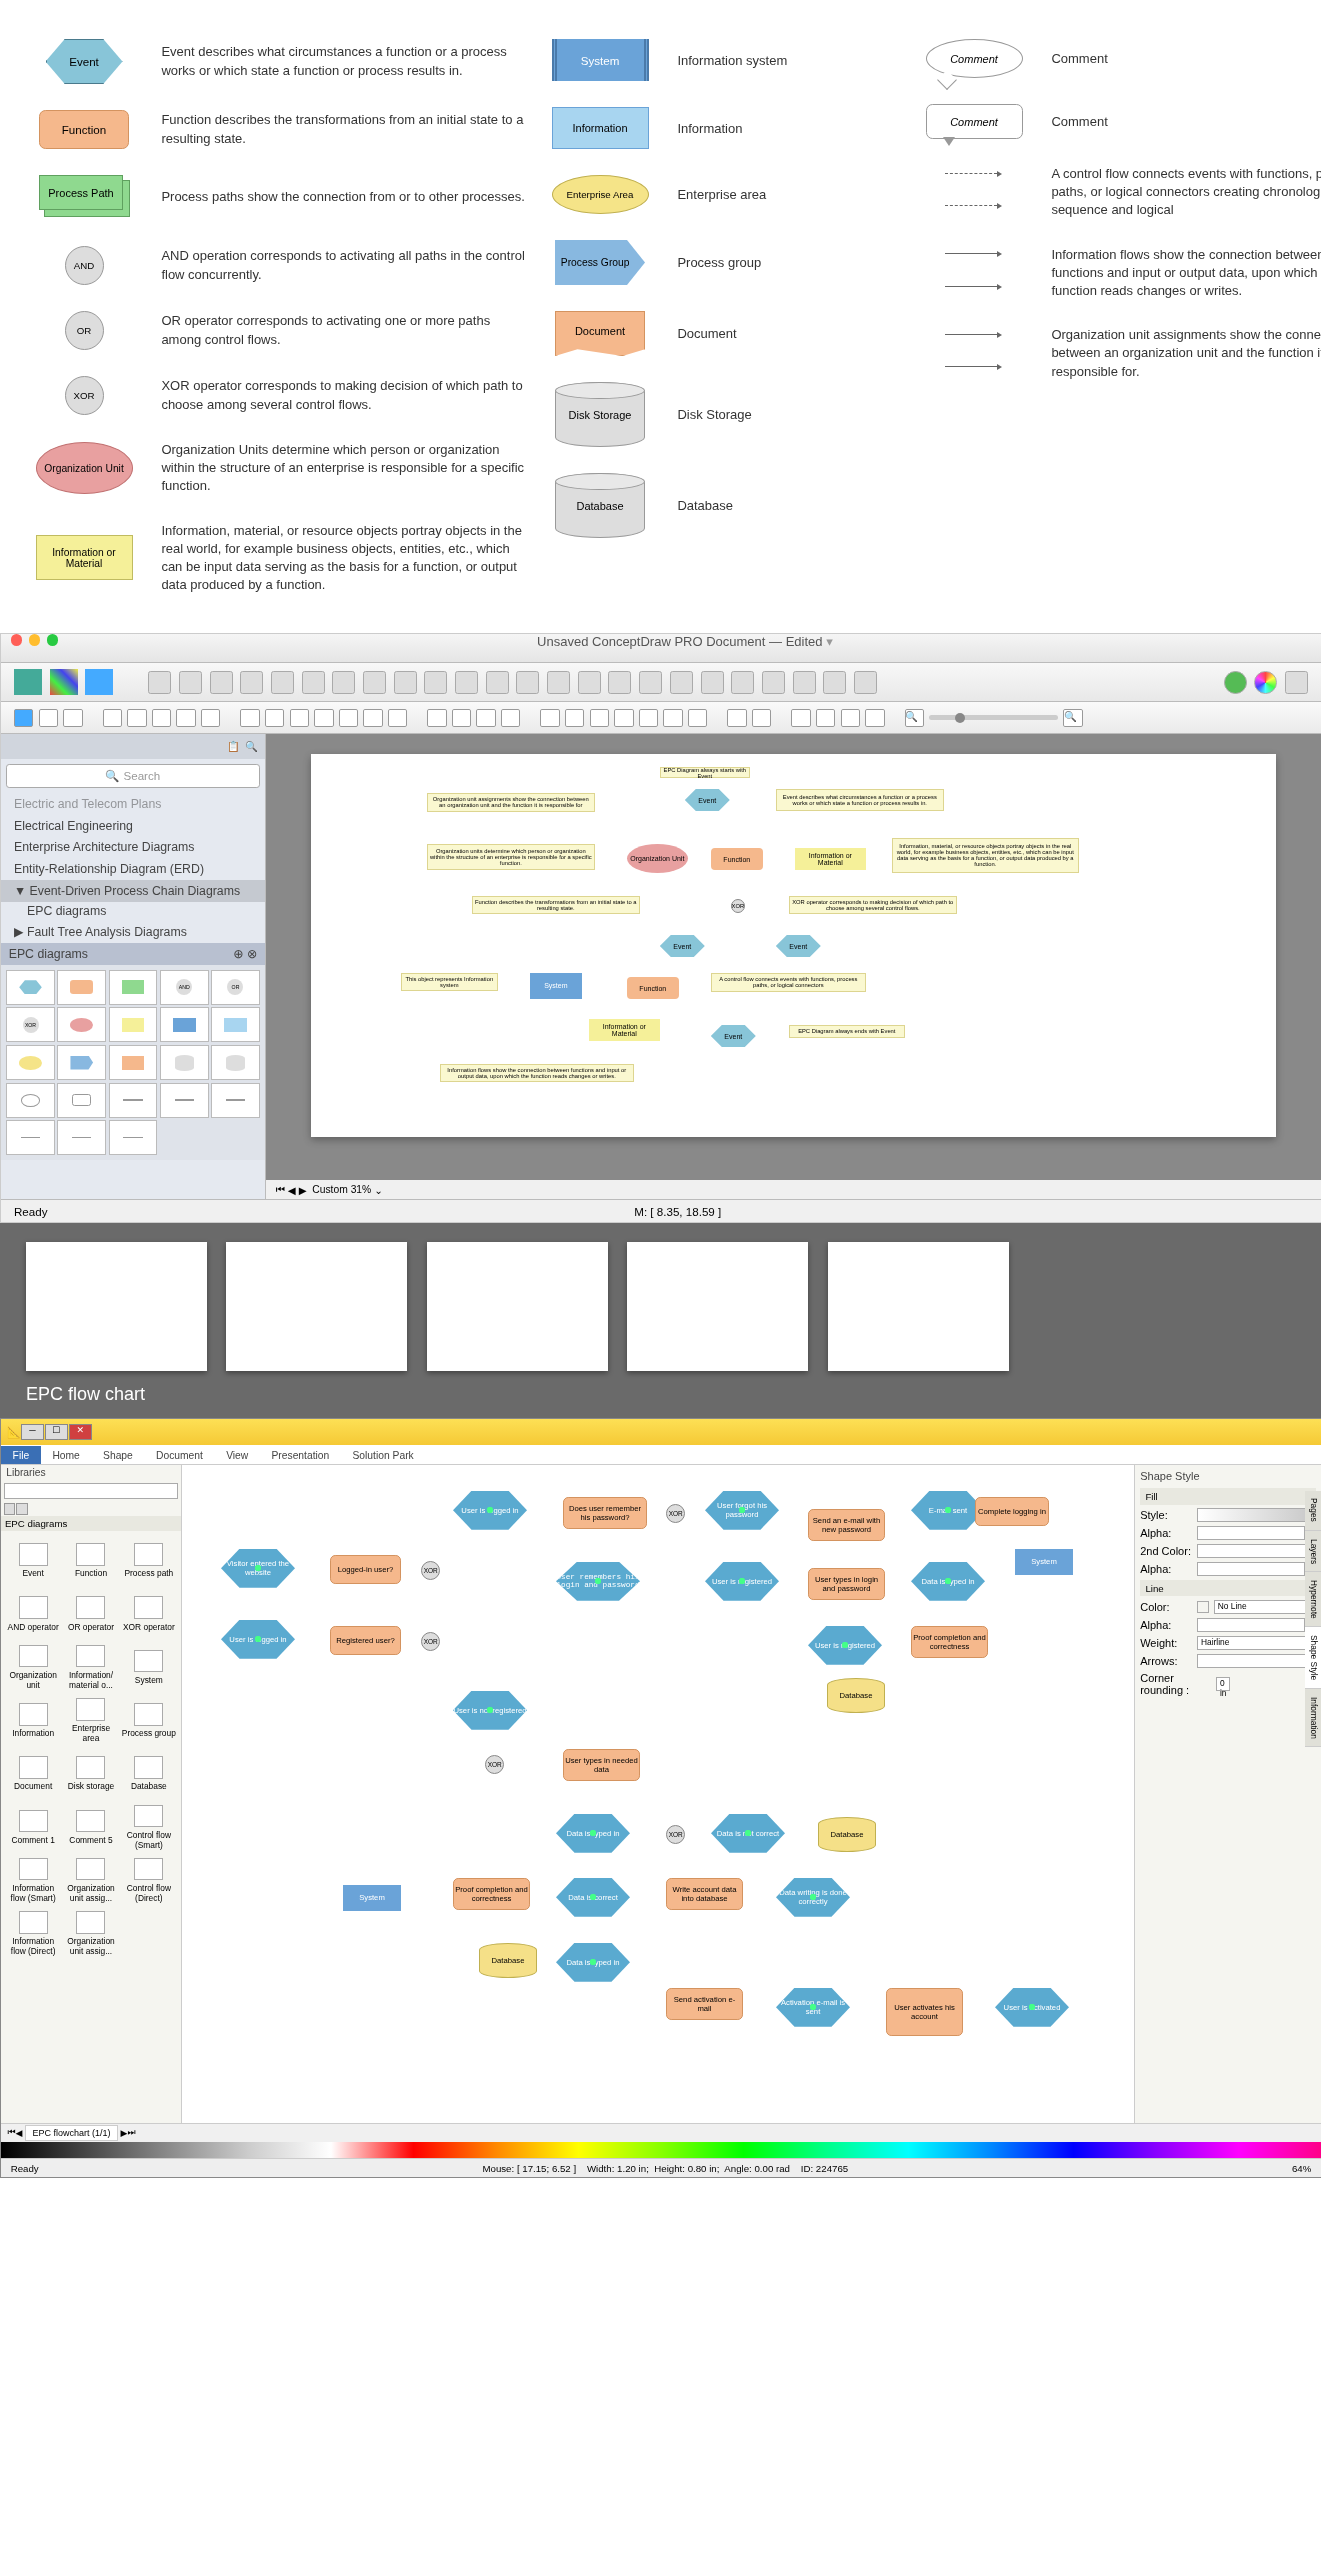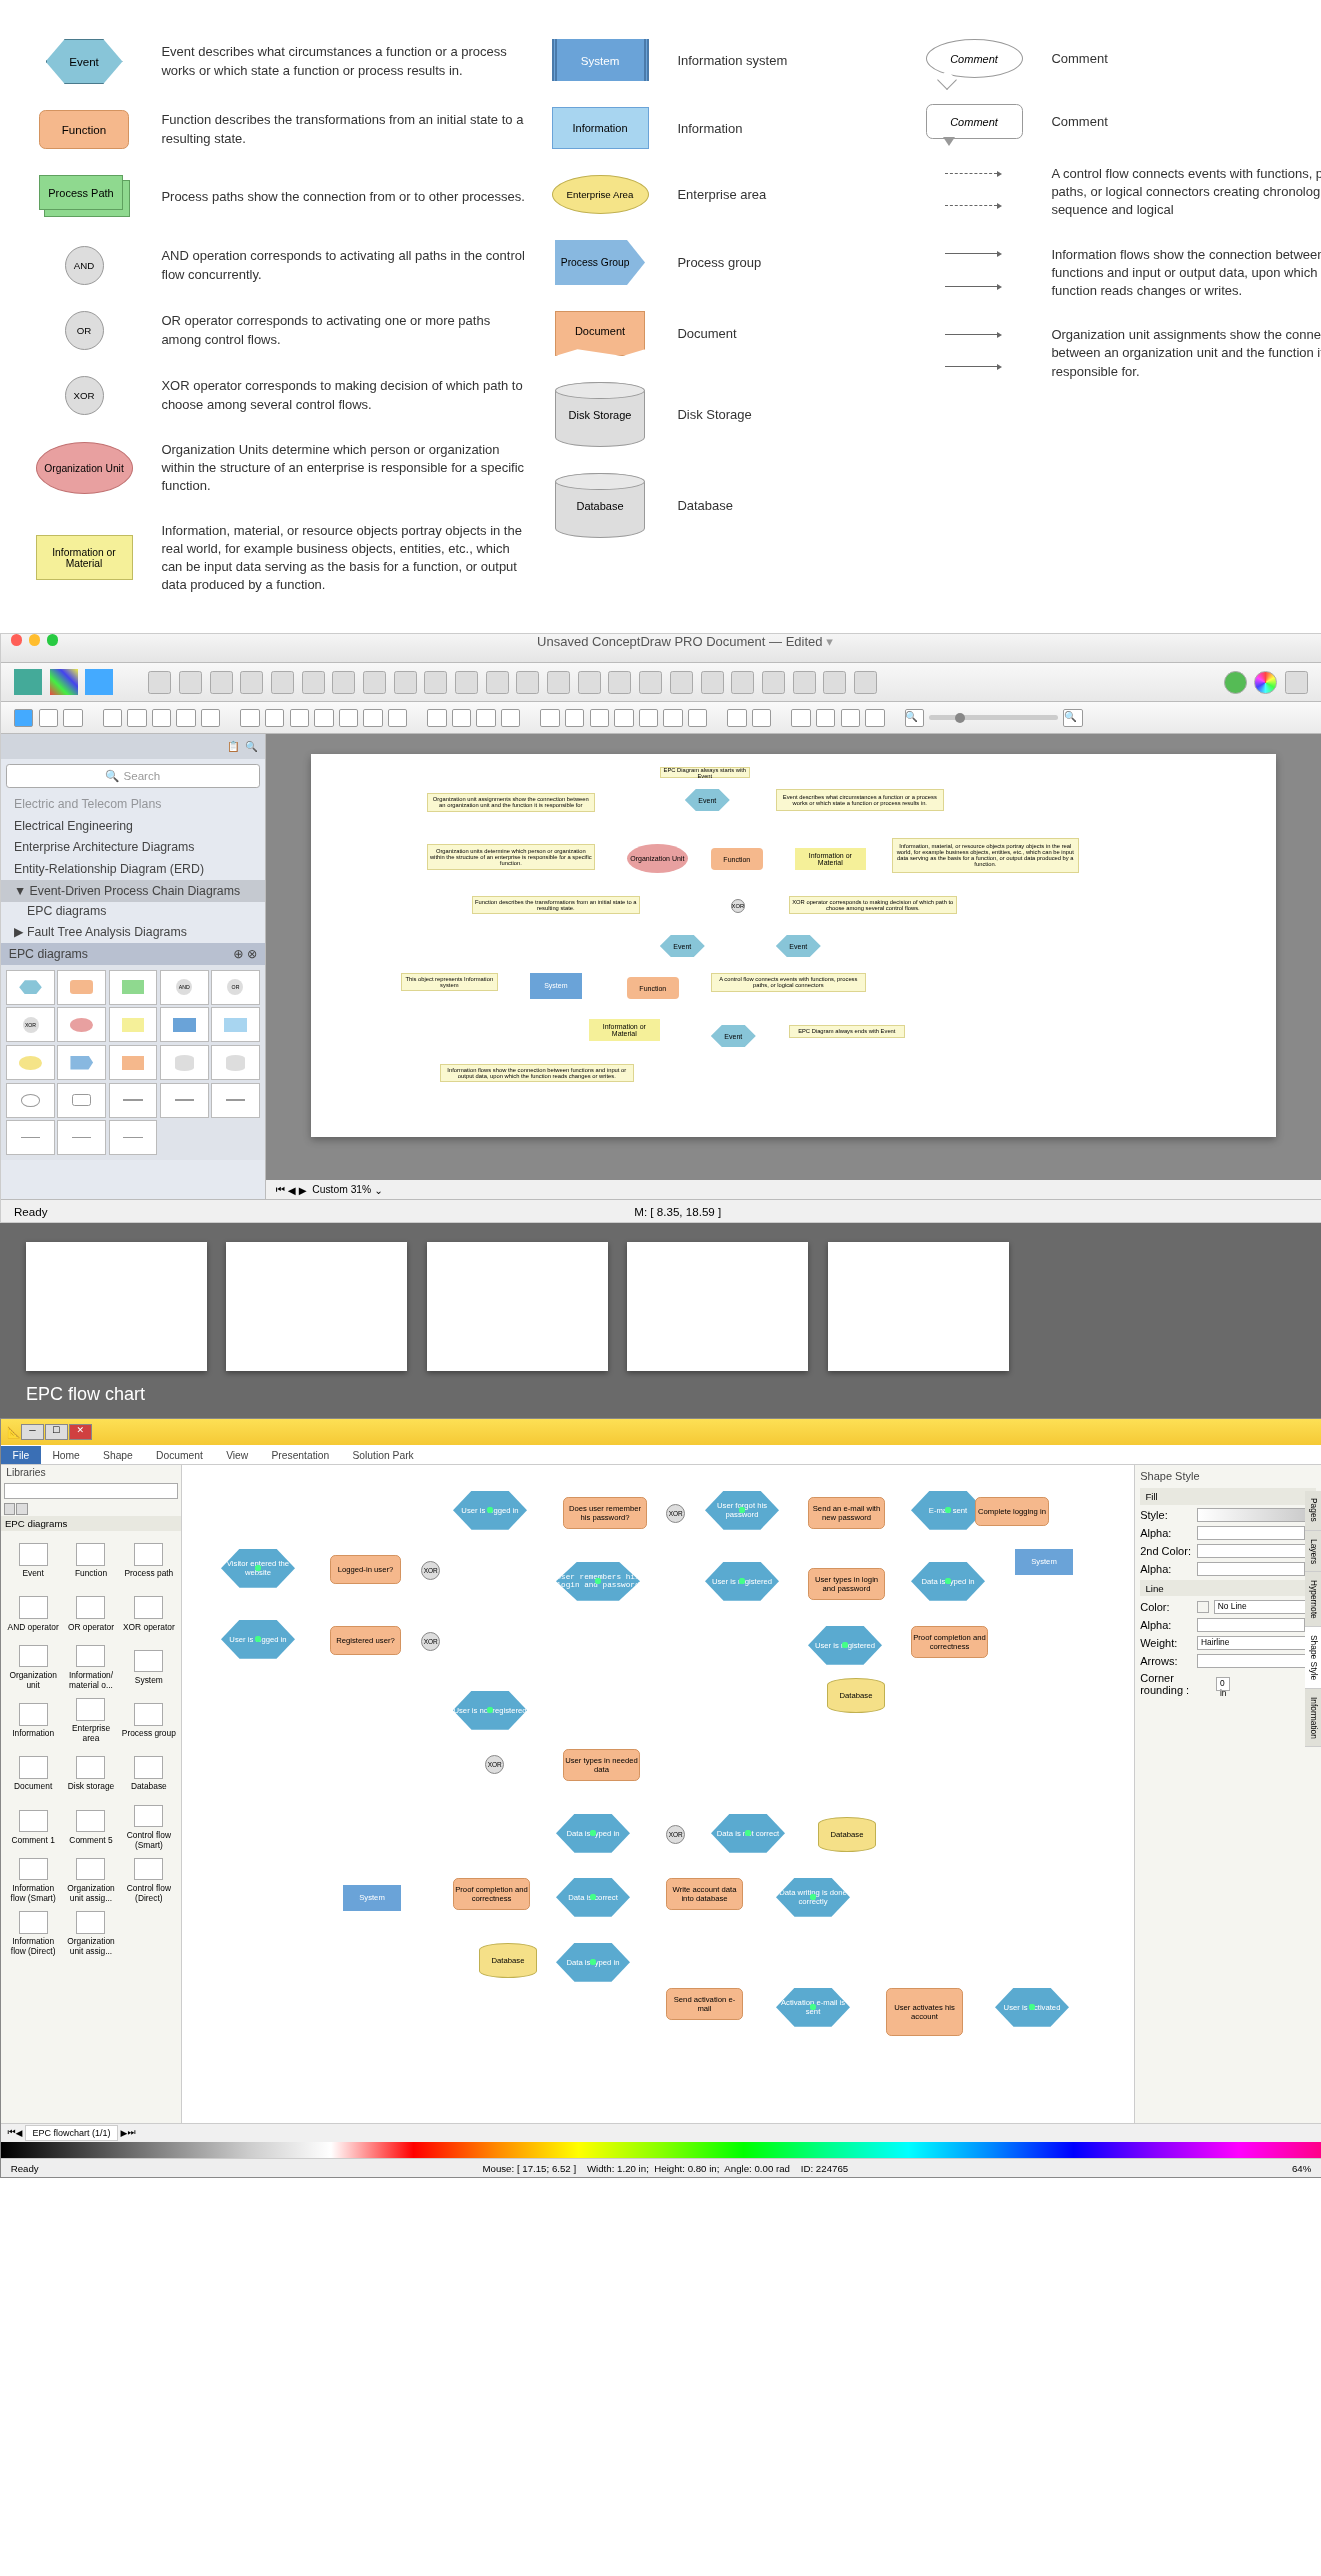--- a/index.html
+++ b/index.html
@@ -622,21 +622,21 @@
         </div>
     </div>
     <div class="win-canvas">
       <div class="win-node wn-hex" style="top:84px;left:39px;width:74px;height:39px;">Visitor entered the website</div>
       <div class="win-node wn-func" style="top:90px;left:148px;width:71px;height:29px;">Logged-in user?</div>
       <div class="win-node wn-xor" style="top:96px;left:239px;">XOR</div>
       <div class="win-node wn-hex" style="top:26px;left:271px;width:74px;height:39px;">User is logged in</div>
       <div class="win-node wn-func" style="top:32px;left:381px;width:84px;height:32px;">Does user remember his password?</div>
       <div class="win-node wn-xor" style="top:39px;left:484px;">XOR</div>
       <div class="win-node wn-hex" style="top:26px;left:523px;width:74px;height:39px;">User forgot his password</div>
-      <div class="win-node wn-func" style="top:32px;left:626px;width:77px;height:32px;">Send an e-mail with new password</div>
+      <div class="win-node wn-func" style="top:44px;left:626px;width:77px;height:32px;">Send an e-mail with new password</div>
       <div class="win-node wn-hex" style="top:26px;left:729px;width:74px;height:39px;">E-mail sent</div>
       <div class="win-node wn-func" style="top:32px;left:793px;width:74px;height:29px;">Complete logging in</div>
       <div class="win-node wn-sys" style="top:84px;left:833px;width:58px;height:26px;color:#fff;">System</div>
       <div class="win-node wn-hex" style="top:97px;left:374px;width:84px;height:39px;font-family:Liberation Mono, monospace;">User remembers his login and password</div>
       <div class="win-node wn-hex" style="top:97px;left:523px;width:74px;height:39px;">User is registered</div>
       <div class="win-node wn-func" style="top:103px;left:626px;width:77px;height:32px;">User types in login and password</div>
       <div class="win-node wn-hex" style="top:97px;left:729px;width:74px;height:39px;">Data is typed in</div>
       <div class="win-node wn-func" style="top:161px;left:729px;width:77px;height:32px;">Proof completion and correctness</div>
       <div class="win-node wn-hex" style="top:161px;left:626px;width:74px;height:39px;">User is registered</div>
       <div class="win-node wn-db" style="top:213px;left:645px;width:58px;height:35px;">Database</div>

